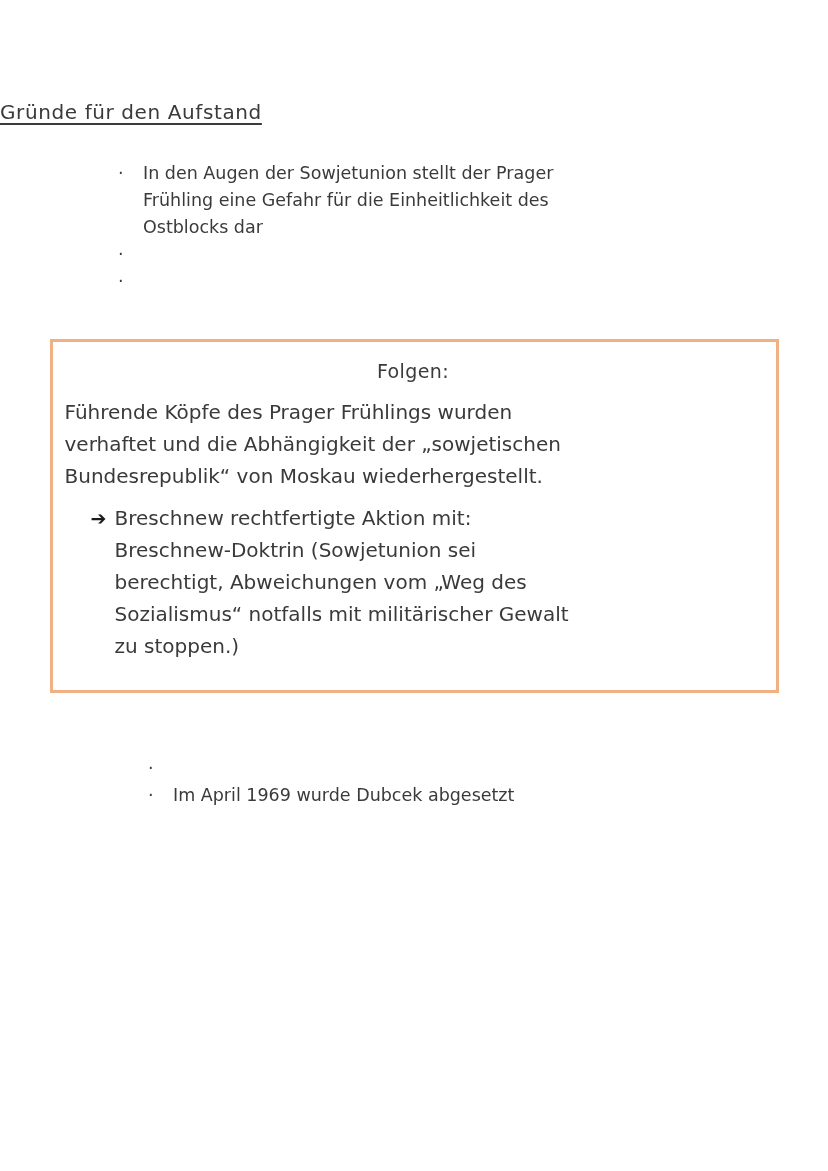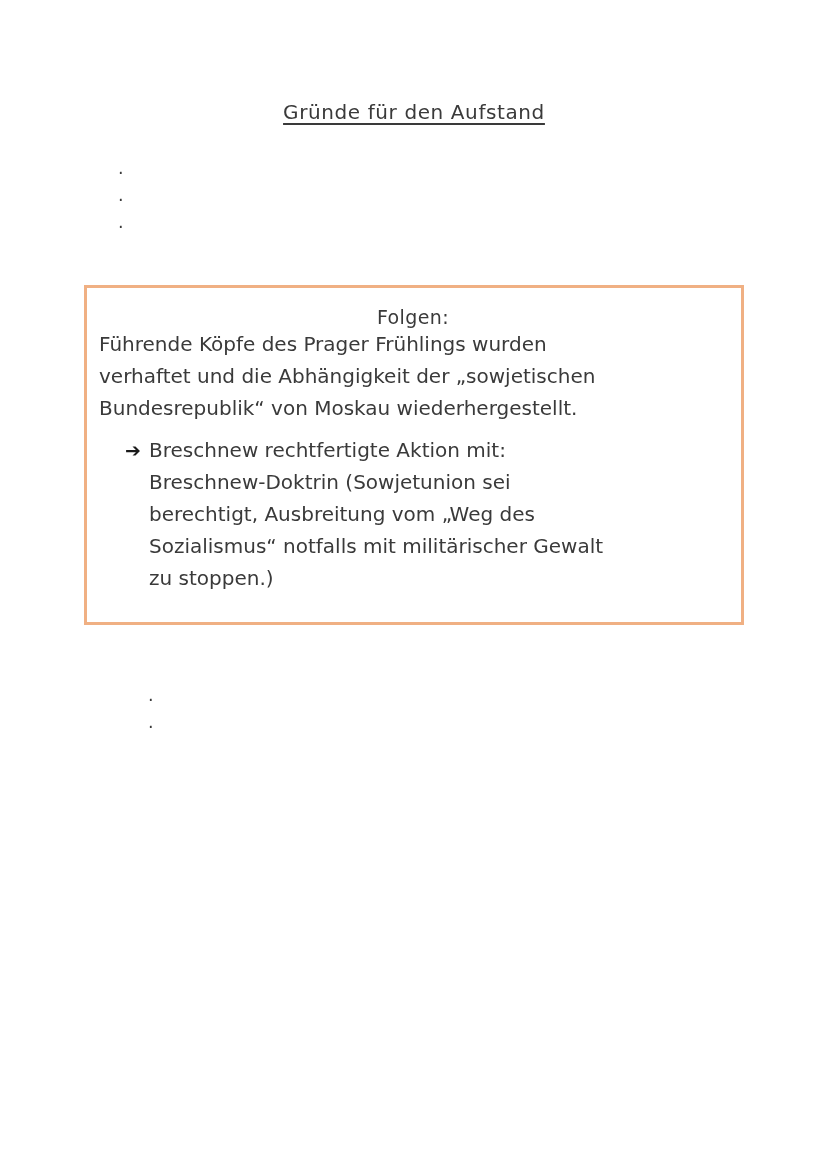--- a/index.html
+++ b/index.html
@@ -8,21 +8,20 @@
     width: 828px;
     height: 1171px;
     margin: 0 auto;
     position: relative;
     font-family: "DejaVu Sans", "Liberation Sans", sans-serif;
     color: #3a3a3a;
     overflow: hidden;
   }
   .page-title {
     margin-top: 100px;
-    text-align: center;
     font-size: 20px;
     font-weight: normal;
     text-decoration: underline;
     text-underline-offset: 4px;
     letter-spacing: 0.6px;
   }
   ul.bullet-list {
     list-style: none;
     margin: 36px 0 0 118px;
   }
@@ -35,33 +34,34 @@
     flex: 0 0 25px;
     font-size: 17.5px;
     line-height: 27px;
   }
   .bullet-text {
     font-size: 17.5px;
     line-height: 27px;
     white-space: pre-wrap;
   }
   .folgen-box {
-    width: 660px;
+    width: 729px;
     margin: 44px auto 0 auto;
     border: 3px solid #f0b083;
     background: #ffffff;
     padding: 18px 14px 28px 12px;
   }
   .box-title {
     text-align: center;
     font-size: 19px;
     font-weight: normal;
     letter-spacing: 0.4px;
   }
   .box-paragraph {
+    margin-top: 14px;
     font-size: 20px;
     line-height: 32px;
     white-space: pre-wrap;
   }
   .arrow-row {
     margin-top: 10px;
     padding-left: 26px;
     display: flex;
     align-items: flex-start;
   }
@@ -89,46 +89,50 @@
 </head>
 <body>
 
 <div class="document-page">
 
   <h1 class="page-title">Gründe für den Aufstand</h1>
 
   <ul class="bullet-list">
     <li>
       <span class="bullet-dot">·</span>
+      <span class="bullet-text">In den Augen der Sowjetunion stellt der Prager
+Frühling eine Gefahr für die Einheitlichkeit des
+Ostblocks dar</span>
     </li>
     <li>
       <span class="bullet-dot">·</span>
     </li>
     <li>
       <span class="bullet-dot">·</span>
     </li>
   </ul>
 
   <div class="folgen-box">
     <div class="box-title">Folgen:</div>
     <p class="box-paragraph">Führende Köpfe des Prager Frühlings wurden
 verhaftet und die Abhängigkeit der „sowjetischen
 Bundesrepublik“ von Moskau wiederhergestellt.</p>
     <div class="arrow-row">
       <span class="arrow-glyph">➔</span>
       <span class="arrow-text">Breschnew rechtfertigte Aktion mit:
 Breschnew-Doktrin (Sowjetunion sei
-berechtigt, Ausbreitung vom „Weg des
+berechtigt, Abweichungen vom „Weg des
 Sozialismus“ notfalls mit militärischer Gewalt
 zu stoppen.)</span>
     </div>
   </div>
 
   <ul class="bullet-list notes-list">
     <li>
       <span class="bullet-dot">·</span>
     </li>
     <li>
       <span class="bullet-dot">·</span>
+      <span class="bullet-text">Im April 1969 wurde Dubcek abgesetzt</span>
     </li>
   </ul>
 
 </div>
 
 </body></html>

